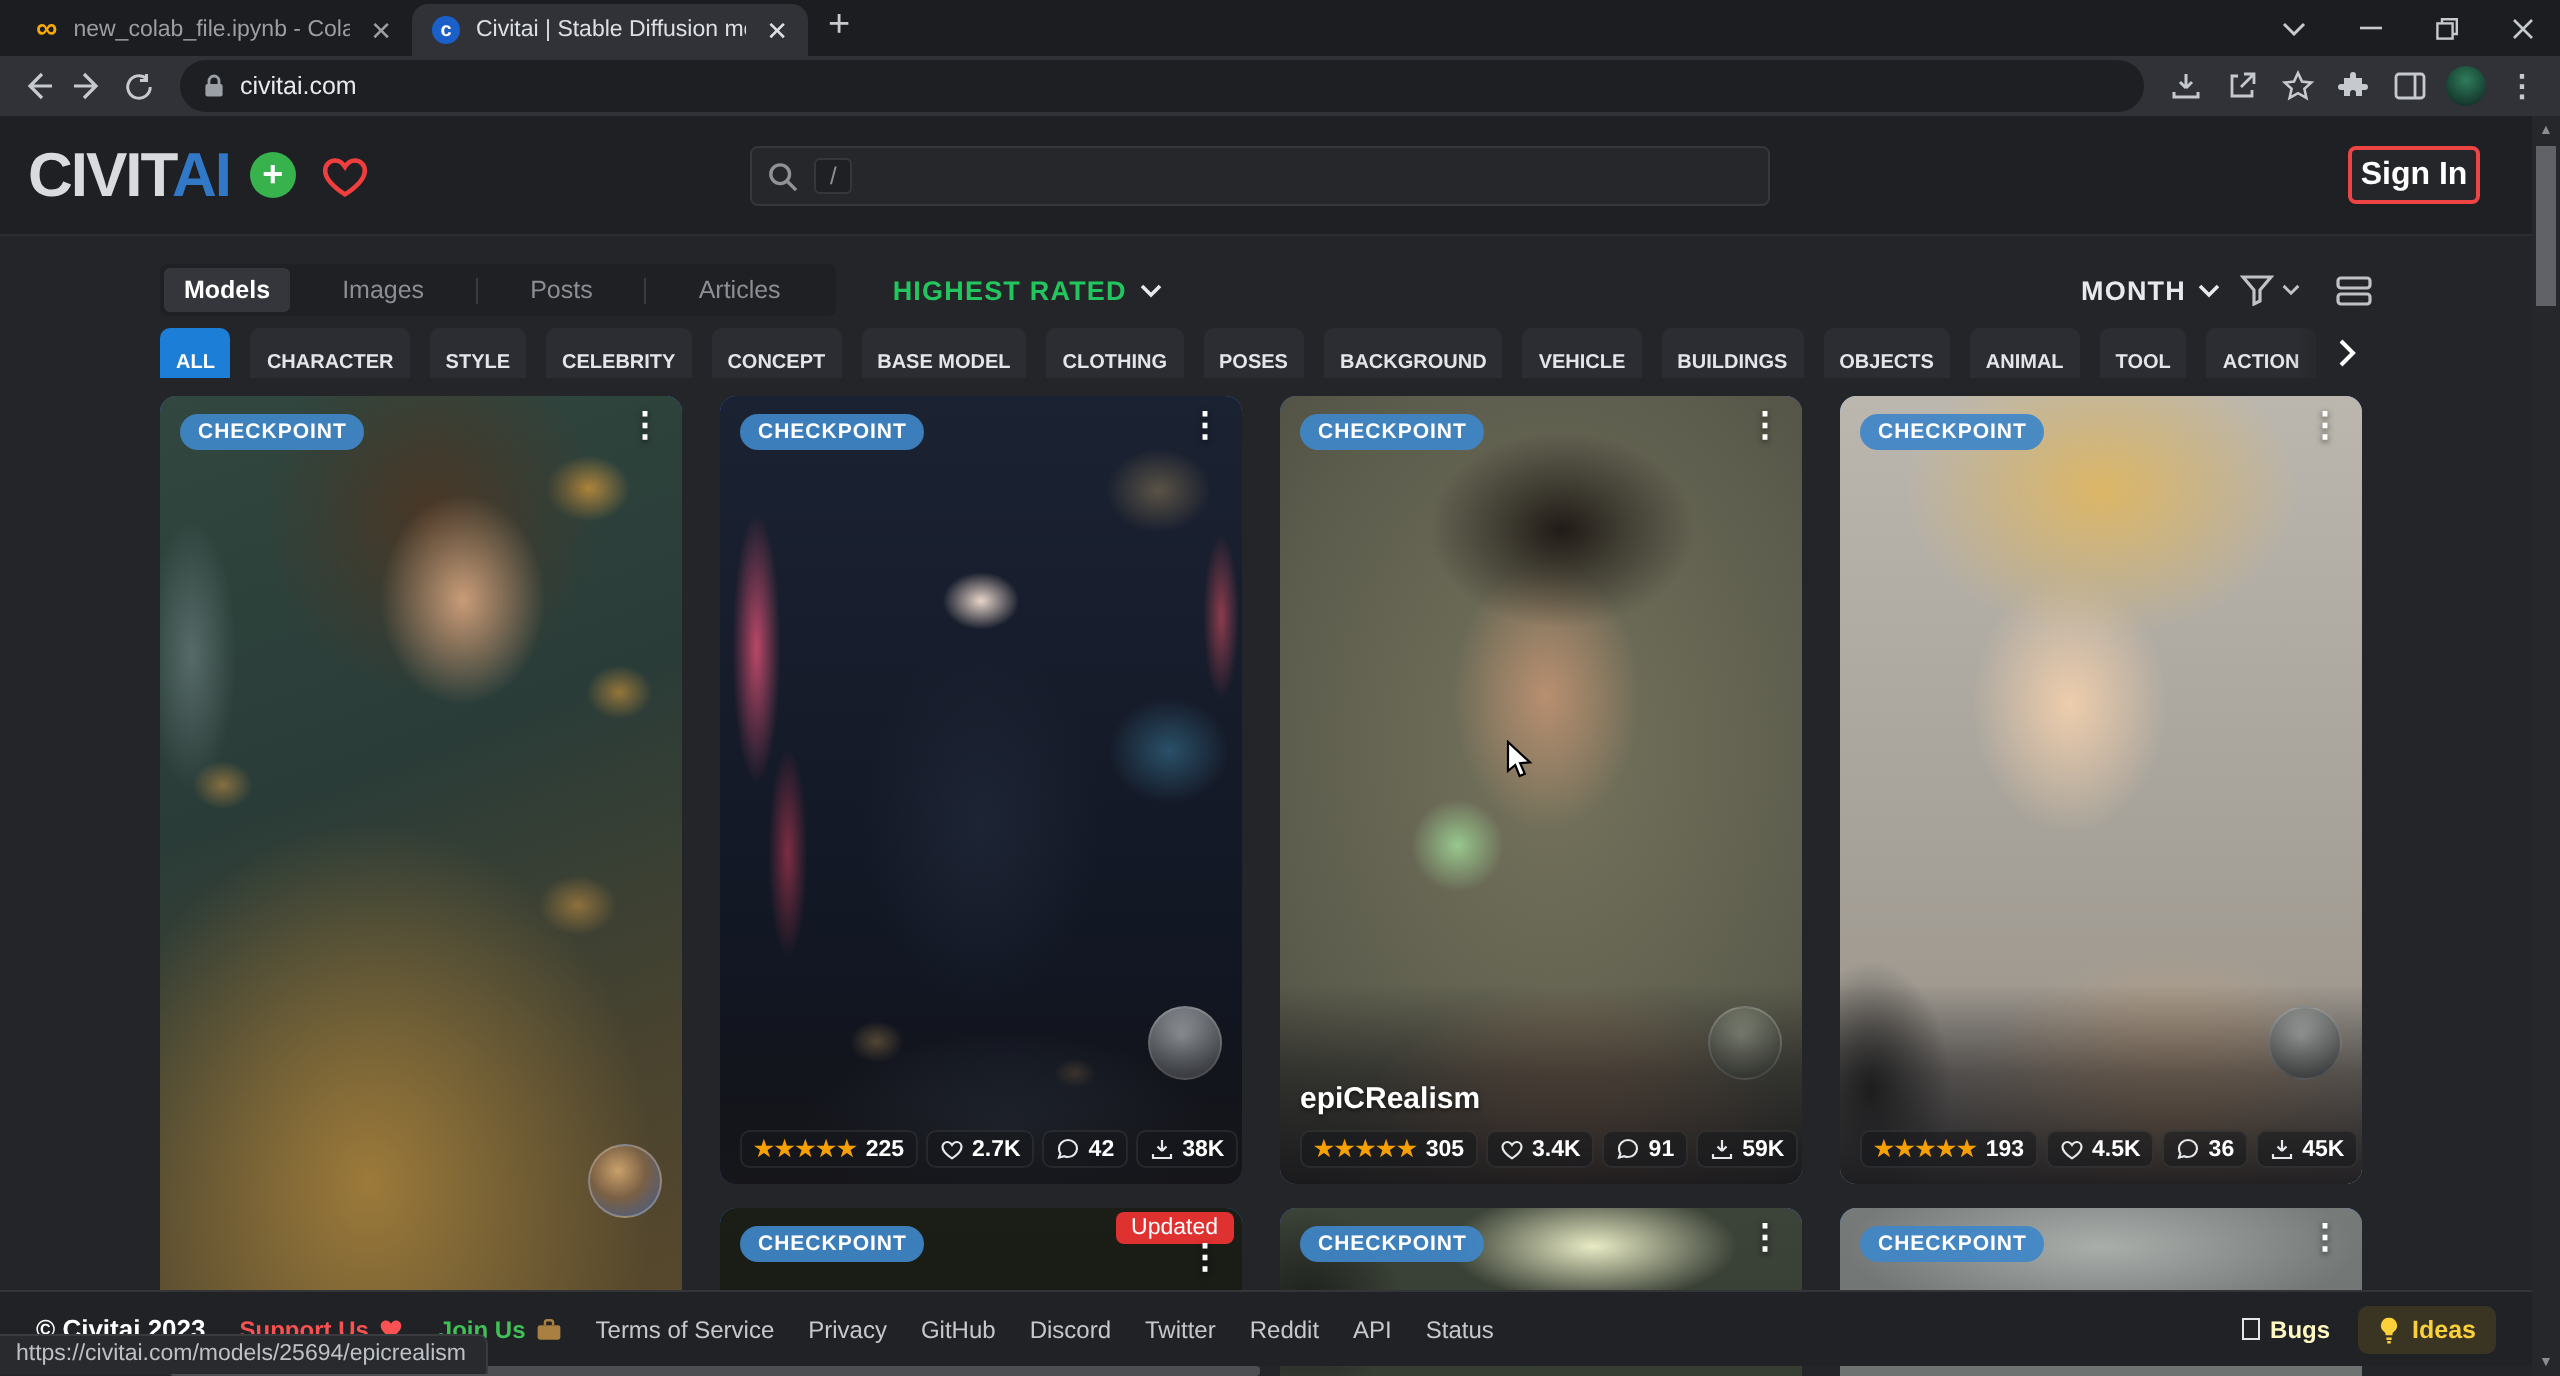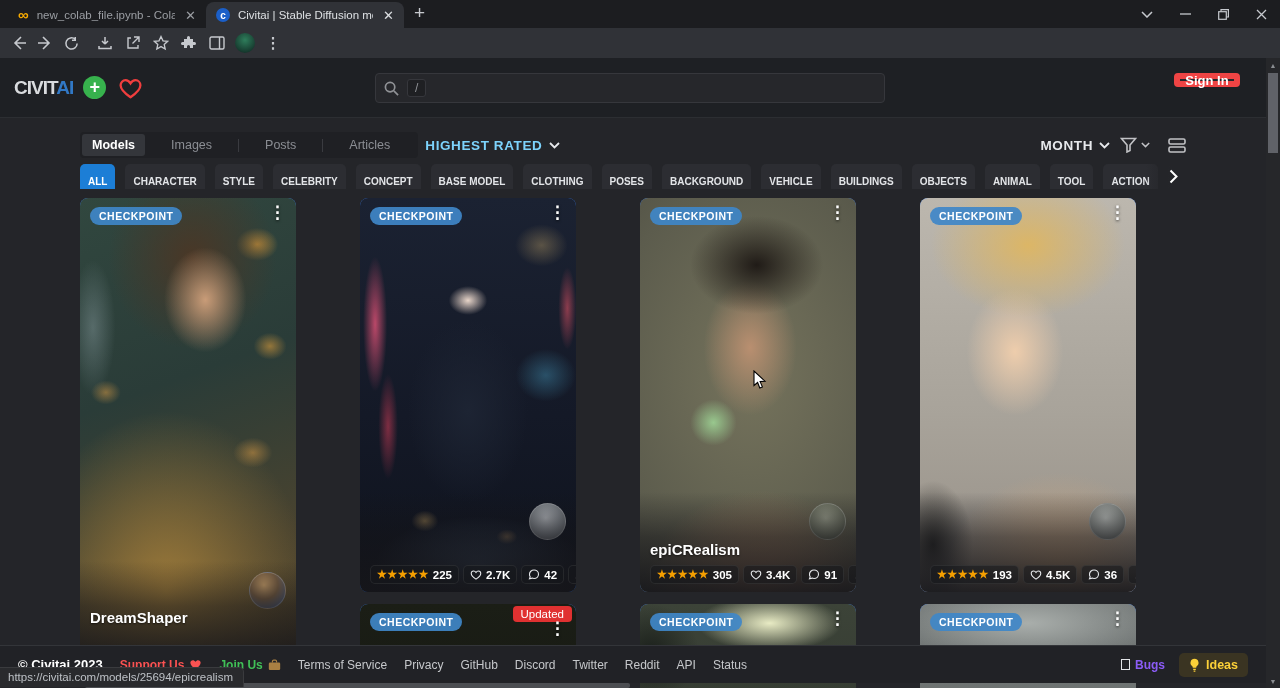--- a/index.html
+++ b/index.html
@@ -19,68 +19,68 @@
 .toolbar{position:absolute;left:0;top:28px;width:1280px;height:30px;background:#303237;display:flex;align-items:center;padding:0 6px}
 .nav-btn{width:26px;height:26px;display:flex;align-items:center;justify-content:center;color:#c6c9ce}
 .addressbar{flex:0 0 982px;height:26px;margin-left:8px;background:#1d1f22;border-radius:13px;display:flex;align-items:center;padding:0 12px;gap:8px}
 .addressbar .url{color:#e8eaed;font-size:12.5px}
 .tool-icons{display:flex;align-items:center;margin-left:8px;gap:2px}
 .tool-icons>div{width:26px;height:26px;display:flex;align-items:center;justify-content:center;color:#c6c9ce}
 .browser-avatar{width:20px;height:20px;border-radius:50%;background:radial-gradient(circle at 50% 35%,#2e7d5b,#14332a 80%)}
 
 .site{position:absolute;left:0;top:58px;width:1266px;height:630px;background:#242529;overflow:hidden}
 .site-header{position:absolute;left:0;top:0;width:100%;height:60px;background:#1e2024;border-bottom:1px solid #2c2e32;display:flex;align-items:center;padding:0 14px}
-.logo{font-size:19px;font-weight:bold;letter-spacing:-1px;color:#d9dbde}
+.logo{font-size:31px;font-weight:bold;letter-spacing:-1px;color:#d9dbde}
 .logo .accent{color:#3178c6}
 .plus-btn{width:23px;height:23px;border-radius:50%;background:#37b24d;color:#fff;font-size:18px;display:flex;align-items:center;justify-content:center;margin-left:10px;font-weight:bold}
 .heart-logo{color:#f03e3e;margin-left:12px}
 .search-box{position:absolute;left:375px;top:15px;width:510px;height:30px;background:#26272b;border:1px solid #36373c;border-radius:4px;display:flex;align-items:center;padding:0 8px;gap:8px}
 .search-box input{flex:1;background:transparent;border:none;outline:none;color:#c1c2c5;font-size:13px;font-family:inherit}
 .search-box input::placeholder{color:#5c5f66}
 .kbd{border:1px solid #36373c;background:#1f2023;color:#909296;font-size:12px;border-radius:3px;padding:1px 7px}
-.signin{position:absolute;right:26px;top:15px;width:66px;height:14px;background:#25262a;border:6px solid #ef4444;border-radius:4px;color:#fff;font-size:13px;font-weight:bold;display:flex;align-items:center;justify-content:center}
+.signin{position:absolute;right:26px;top:15px;width:66px;height:29px;background:#25262a;border:2px solid #ef4444;border-radius:4px;color:#fff;font-size:16px;font-weight:bold;display:flex;align-items:center;justify-content:center}
 
 .nav-row{position:absolute;left:80px;top:73px;width:1106px;height:28px;display:flex;align-items:center}
 .seg{display:flex;align-items:center;background:#1f2024;border-radius:4px;padding:2px}
 .seg .seg-item{padding:3px 26px;font-size:12.5px;color:#8b8e94;display:flex;align-items:center}
 .seg .seg-item.active{background:#34363b;border-radius:3px;color:#fff;font-weight:bold;padding:4px 10px}
 .seg .divider{width:1px;height:13px;background:#3a3b40}
-.sort{margin-left:7px;display:flex;align-items:center;gap:7px;color:#7dd3fc;font-size:13.5px;font-weight:bold;letter-spacing:.6px}
+.sort{margin-left:28px;display:flex;align-items:center;gap:7px;color:#22c55e;font-size:13.5px;font-weight:bold;letter-spacing:.6px}
 .nav-right{margin-left:auto;display:flex;align-items:center;gap:10px;color:#e7e9ec}
 .period{display:flex;align-items:center;gap:6px;font-size:13.5px;font-weight:bold;letter-spacing:.6px}
 
 .pills-wrap{position:absolute;left:80px;top:106px;width:1106px;height:25px;overflow:hidden}
 .pills{display:flex;gap:10px;width:1400px}
 .pill{flex:0 0 auto;background:#2c2d32;color:#e3e5e8;font-size:10px;font-weight:bold;letter-spacing:0;padding:12px 8px;border-radius:5px;line-height:12px}
 .pill.active{background:#1c7ed6;color:#fff}
 .pills-chevron{position:absolute;right:0;top:0;height:25px;width:40px;display:flex;align-items:center;justify-content:flex-end;padding-right:8px;background:linear-gradient(90deg,rgba(36,37,41,0),#242529 60%);color:#fff}
 
 .grid{position:absolute;left:80px;top:140px;width:1106px;display:flex;gap:14px}
 .col{width:266px;display:flex;flex-direction:column;gap:12px}
-.card{position:relative;width:216px;border-radius:8px;overflow:hidden;background:#3b82f6}
+.card{position:relative;width:261px;border-radius:8px;overflow:hidden;background:#3b82f6}
 .card .img{position:absolute;inset:0}
 .badge-type{position:absolute;left:10px;top:9px;background:rgba(63,135,200,.92);color:#fff;font-size:10.5px;font-weight:bold;letter-spacing:.5px;padding:3px 9px;border-radius:9px}
 .kebab{position:absolute;right:10px;top:6px;color:#fff;font-size:17px;font-weight:bold;text-shadow:0 1px 3px rgba(0,0,0,.7);line-height:18px}
 .badge-updated{position:absolute;right:4px;top:2px;background:#e03131;color:#fff;font-size:11.5px;padding:2px 8px;border-radius:4px}
 .card-avatar{position:absolute;right:10px;width:37px;height:37px;border-radius:50%;border:1px solid rgba(255,255,255,.25)}
 .overlay{position:absolute;left:0;right:0;bottom:0;height:100px;background:linear-gradient(180deg,rgba(20,20,24,0),rgba(20,20,24,.55) 45%,rgba(22,22,26,.92));display:flex;flex-direction:column;justify-content:flex-end;padding:0 10px 8px}
 .card-title{color:#fff;font-size:15px;font-weight:bold;text-shadow:0 1px 2px rgba(0,0,0,.6);margin-bottom:7px}
 .stats{display:flex;gap:4px}
 .stat{display:flex;align-items:center;gap:4px;background:rgba(22,24,28,.55);border:1px solid rgba(255,255,255,.07);border-radius:5px;padding:2px 6px;color:#fff;font-size:11.5px;font-weight:bold;white-space:nowrap}
 .stars{color:#f59f00;font-size:11px;letter-spacing:.5px}
 .stat svg{stroke:#e5e7ea;flex:0 0 auto}
 .stat.rating{margin-right:auto}
 
 .site-footer{position:absolute;left:0;top:587px;width:1266px;height:38px;background:#212226;border-top:1px solid #333539;display:flex;align-items:center;padding:0 18px;gap:17px;font-size:12px;color:#c6c8cb;z-index:20}
 .f-copy{color:#fff;font-size:13px;font-weight:bold}
 .f-support{color:#fa5252;font-weight:bold;display:flex;gap:5px;align-items:flex-start}
 .f-join{color:#40c057;font-weight:bold;display:flex;gap:5px;align-items:center}
 .f-link{color:#c6c8cb}
 .f-right{margin-left:auto;display:flex;align-items:center;gap:14px}
-.f-bugs{display:flex;align-items:center;gap:5px;color:#8b5cf6;font-weight:bold;font-size:12px}
+.f-bugs{display:flex;align-items:center;gap:5px;color:#fef9c3;font-weight:bold;font-size:12px}
 .bug-box{width:9px;height:11px;border:1.5px solid #e3e5e8}
 .f-ideas{display:flex;align-items:flex-end;gap:6px;background:#3a3422;color:#fbd038;font-weight:bold;font-size:12.5px;border-radius:5px;padding:5px 10px}
 
 .status-bubble{position:absolute;left:0;bottom:1px;background:#292a2d;border:1px solid #3a3b3e;border-left:none;border-bottom:none;border-radius:0 5px 0 0;color:#bdc1c6;font-size:11.5px;padding:3px 10px 4px 8px;z-index:60}
 .vscroll{position:absolute;right:0;top:58px;width:14px;height:630px;background:#26272a;z-index:70}
 .vscroll .thumb{position:absolute;left:2px;top:15px;width:10px;height:80px;background:#606268}
 .vscroll .arr{position:absolute;left:0;width:14px;height:14px;display:flex;align-items:center;justify-content:center;color:#8a8d91;font-size:7px}
 .hscroll{position:absolute;left:85px;bottom:0;width:545px;height:5px;background:#4c4e52;z-index:55;border-radius:2px}
 .cursor{position:absolute;left:753px;top:370px;z-index:90}
 </style>
@@ -132,20 +132,27 @@
   <div class="nav-btn">
       <svg width="16" height="16" viewBox="0 0 16 16">
         <path d="M6 2l6 6-6 6M12 8H1" fill="none" stroke="#c6c9ce" stroke-width="1.6"></path>
       </svg>
     </div>
   <div class="nav-btn">
       <svg width="15" height="15" viewBox="0 0 16 16">
         <path d="M14 8a6 6 0 1 1-2-4.5M12 1v3.5H8.5" fill="none" stroke="#c6c9ce" stroke-width="1.6"></path>
       </svg>
     </div>
+  <div class="addressbar">
+    <svg width="10" height="12" viewBox="0 0 10 12">
+        <rect x="0.7" y="5" width="8.6" height="6.3" rx="1" fill="#9aa0a6"></rect>
+        <path d="M2.5 5V3.5a2.5 2.5 0 0 1 5 0V5" fill="none" stroke="#9aa0a6" stroke-width="1.4"></path>
+      </svg>
+    <span class="url">civitai.com</span>
+  </div>
   <div class="tool-icons">
     <div>
         <svg width="16" height="16" viewBox="0 0 16 16">
           <path d="M8 2v7M8 9L5 6M8 9l3-3" fill="none" stroke="#c6c9ce" stroke-width="1.5"></path>
           <path d="M2 11v2.5h12V11" fill="none" stroke="#c6c9ce" stroke-width="1.5"></path>
         </svg>
       </div>
     <div>
         <svg width="16" height="16" viewBox="0 0 16 16">
           <path d="M6 3H3v10h10v-3" fill="none" stroke="#c6c9ce" stroke-width="1.4"></path>
@@ -260,24 +267,20 @@
   </div>
 
   <div class="grid">
 
     <div class="col">
       <div class="card" style="height:463px">
         <div class="img" style="background: radial-gradient(55px 70px at 58% 22%, rgb(201, 156, 120) 0%, rgba(201, 156, 120, 0) 75%), radial-gradient(120px 130px at 52% 13%, rgb(74, 55, 38) 0%, rgba(74, 55, 38, 0) 70%), radial-gradient(30px 90px at 6% 28%, rgba(150, 170, 175, 0.4), transparent 75%), radial-gradient(28px 22px at 82% 10%, rgba(235, 165, 60, 0.7), transparent 75%), radial-gradient(22px 18px at 88% 32%, rgba(235, 165, 60, 0.55), transparent 75%), radial-gradient(20px 16px at 12% 42%, rgba(225, 160, 70, 0.5), transparent 75%), radial-gradient(26px 20px at 80% 55%, rgba(225, 160, 70, 0.5), transparent 75%), radial-gradient(190px 240px at 40% 85%, rgb(156, 122, 58) 0%, rgba(156, 122, 58, 0) 75%), linear-gradient(160deg, rgb(49, 71, 63) 0%, rgb(42, 60, 56) 40%, rgb(73, 67, 47) 75%, rgb(89, 73, 44) 100%);"></div>
         <div class="badge-type">CHECKPOINT</div>
         <div class="kebab">⋮</div>
         <div class="card-avatar" style="bottom: 52px; background: radial-gradient(circle at 40% 35%, rgb(202, 160, 106) 0%, rgb(122, 96, 68) 45%, rgb(63, 92, 142) 100%);"></div>
-        <div class="overlay">
-          <div class="card-title">DreamShaper</div>
-          <div style="height:20px"></div>
-        </div>
       </div>
     </div>
 
     <div class="col">
       <div class="card" style="height:394px">
         <div class="img" style="background: radial-gradient(16px 90px at 7% 32%, rgba(255, 90, 130, 0.7), transparent 75%), radial-gradient(13px 70px at 13% 58%, rgba(255, 70, 100, 0.45), transparent 75%), radial-gradient(12px 55px at 96% 28%, rgba(255, 90, 110, 0.5), transparent 75%), radial-gradient(40px 35px at 86% 45%, rgba(80, 180, 220, 0.35), transparent 75%), radial-gradient(35px 28px at 84% 12%, rgba(240, 200, 120, 0.3), transparent 75%), radial-gradient(24px 18px at 50% 26%, rgb(232, 213, 201) 0%, rgba(232, 213, 201, 0) 80%), radial-gradient(75px 115px at 50% 54%, rgb(29, 36, 51) 0%, rgba(29, 36, 51, 0) 80%), radial-gradient(130px 60px at 55% 93%, rgba(110, 140, 175, 0.35), transparent 80%), radial-gradient(18px 14px at 30% 82%, rgba(235, 190, 110, 0.45), transparent 75%), radial-gradient(14px 10px at 68% 86%, rgba(235, 170, 90, 0.4), transparent 75%), linear-gradient(rgb(27, 34, 50) 0%, rgb(20, 25, 39) 55%, rgb(15, 19, 29) 100%);"></div>
         <div class="badge-type">CHECKPOINT</div>
         <div class="kebab">⋮</div>
         <div class="card-avatar" style="bottom: 52px; background: radial-gradient(circle at 45% 40%, rgb(185, 189, 194) 0%, rgb(124, 129, 135) 55%, rgb(74, 78, 84) 100%);"></div>
         <div class="overlay">

